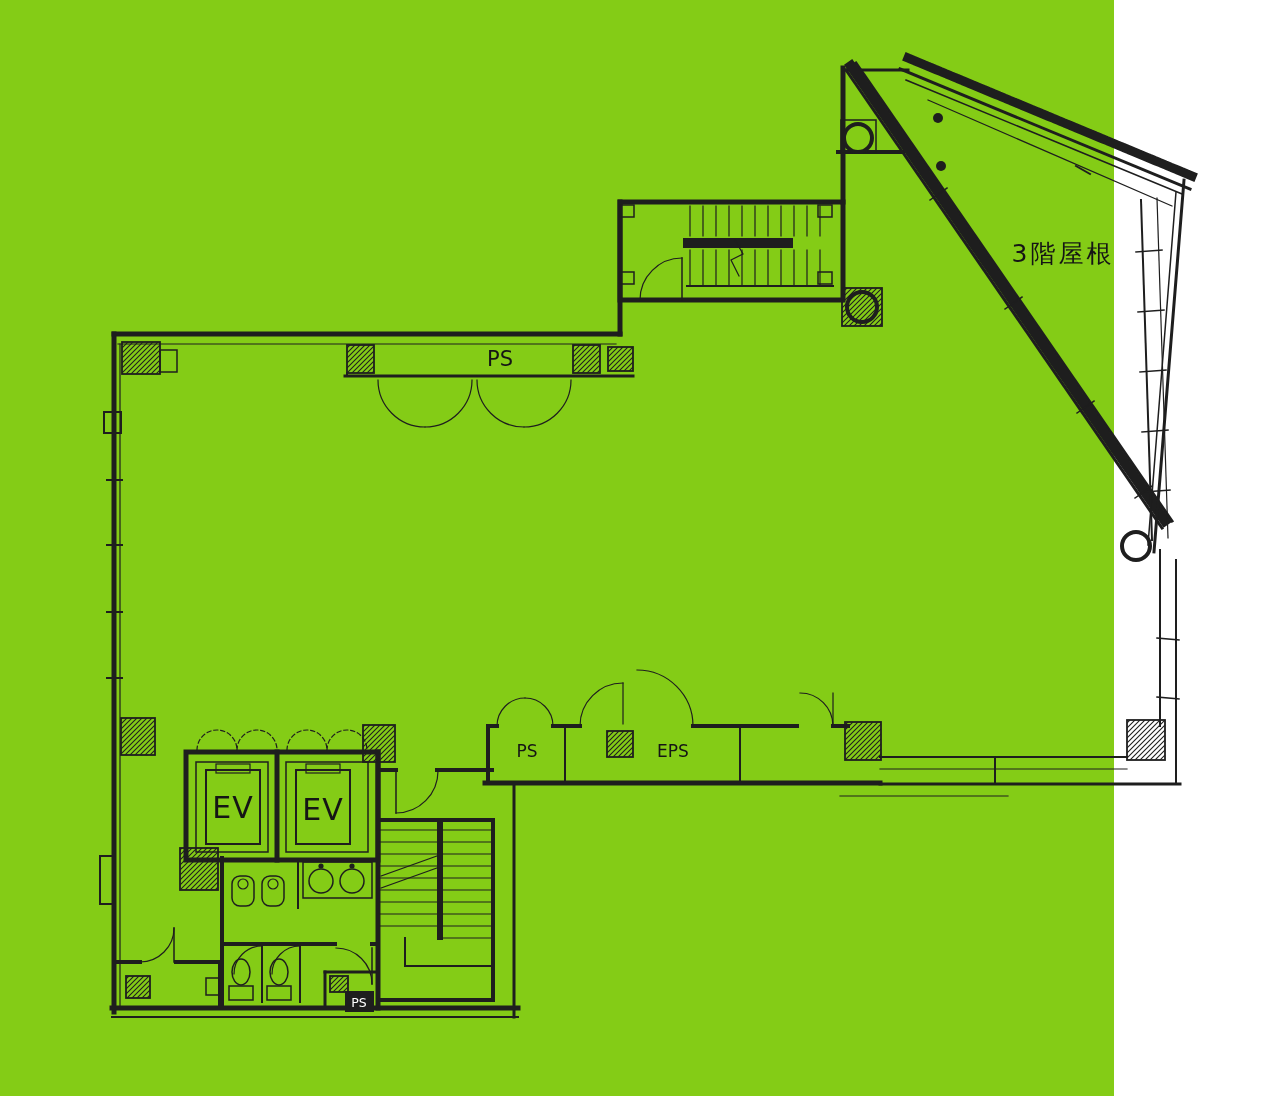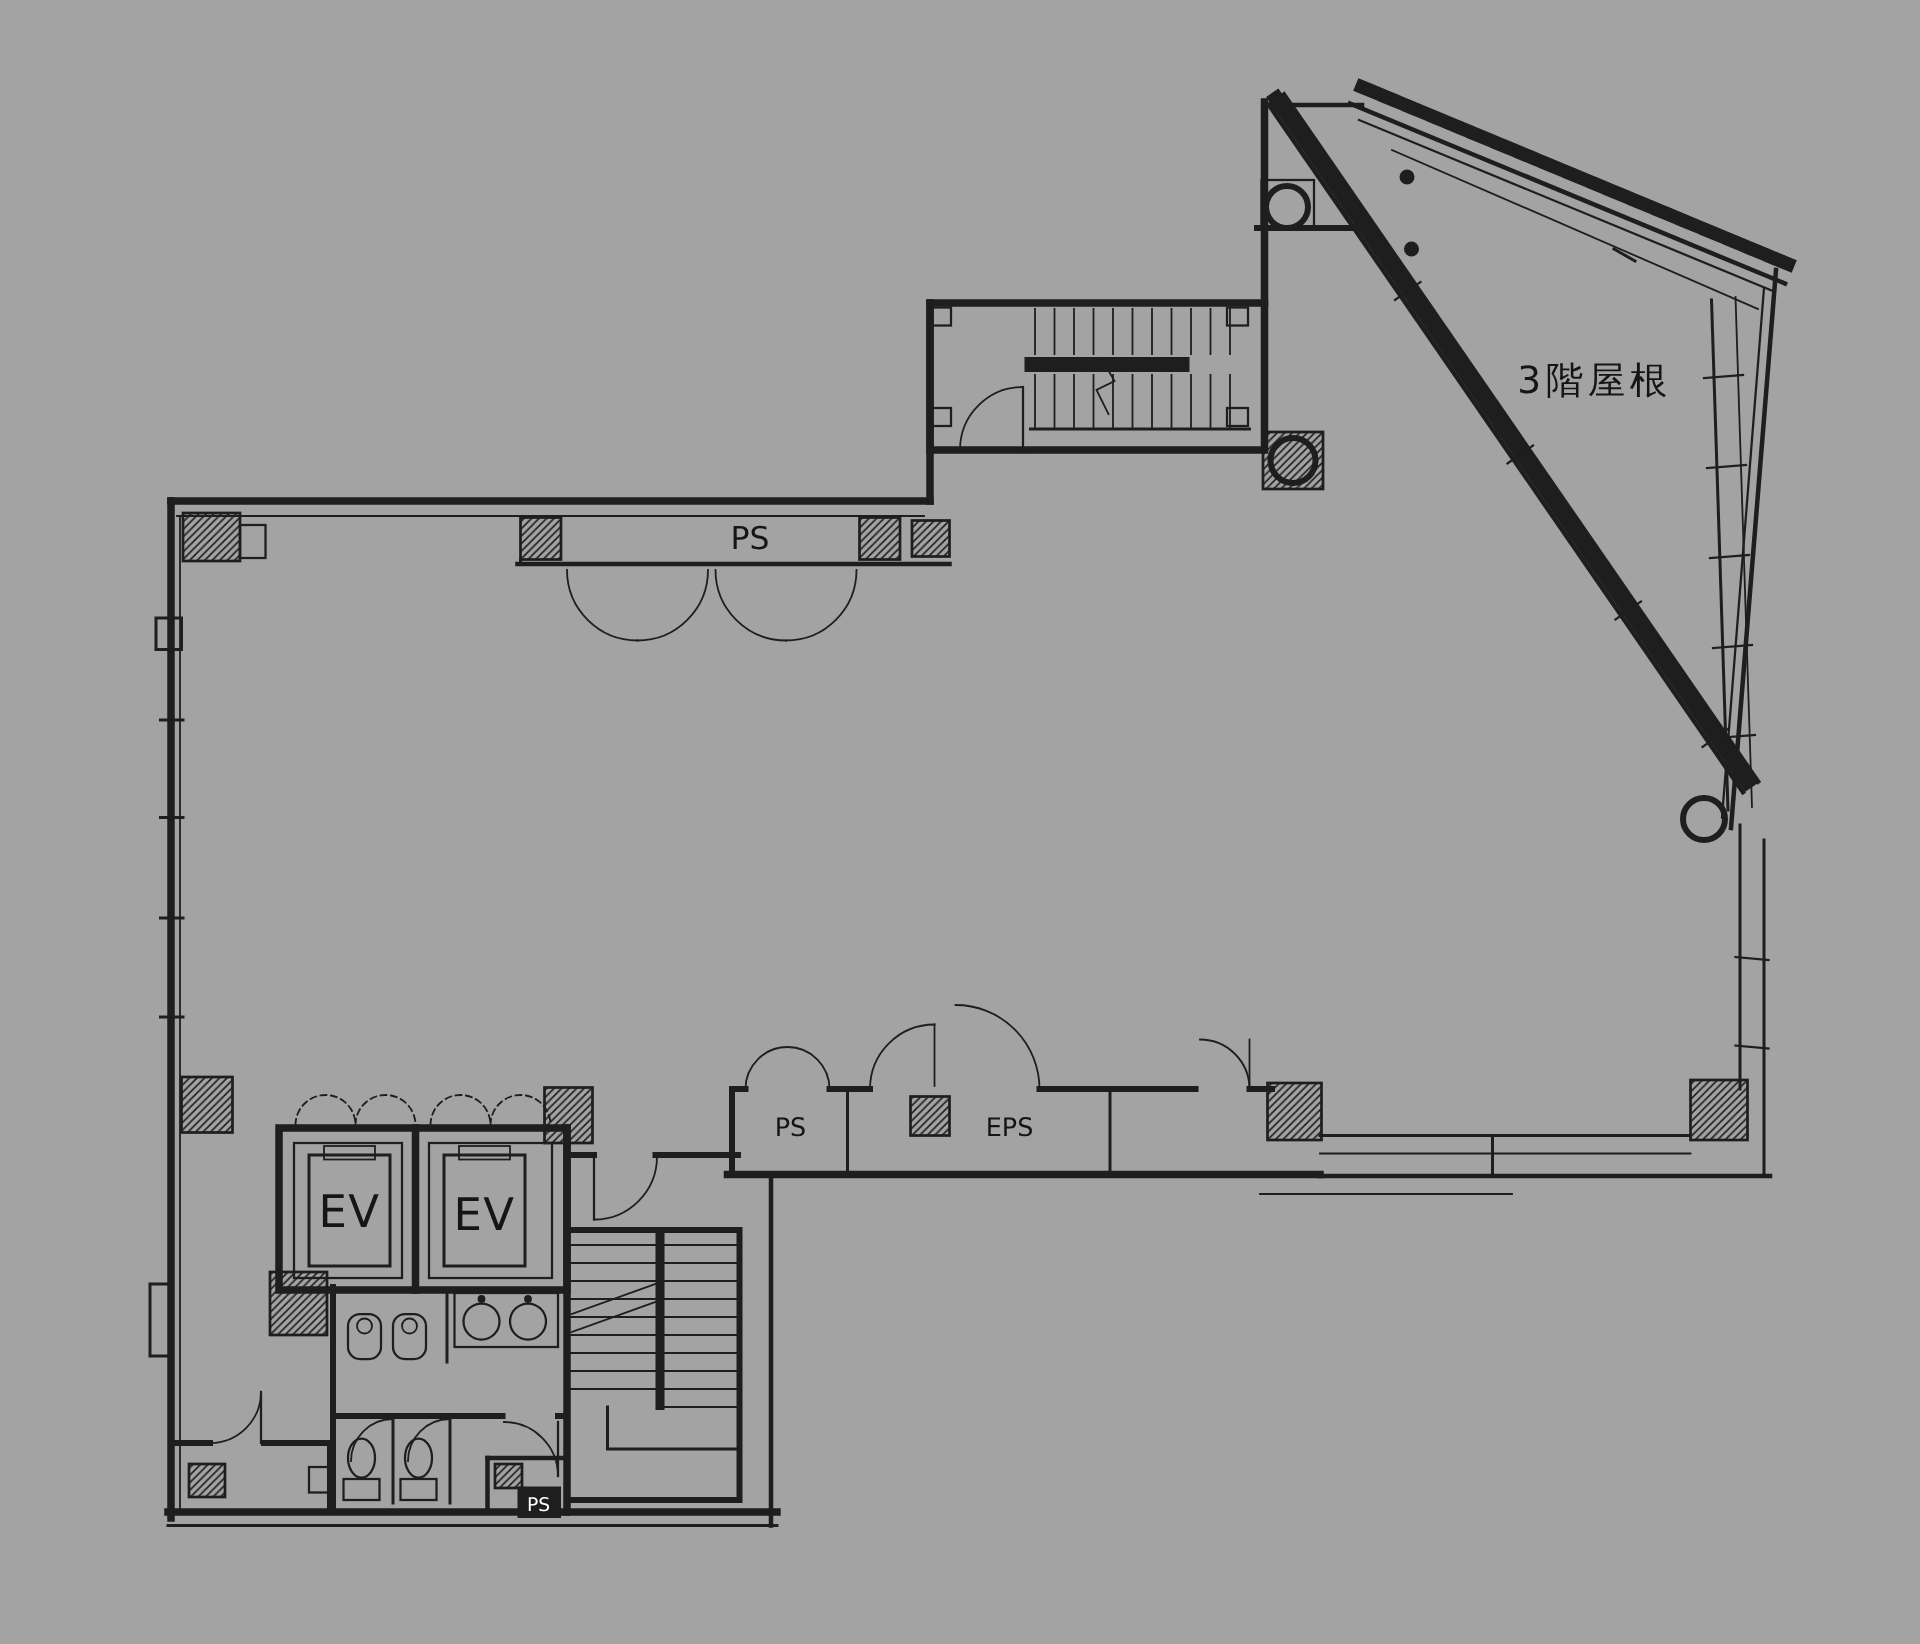--- a/index.html
+++ b/index.html
@@ -1,16 +1,16 @@
 <!DOCTYPE html>
 <html><head>
 <meta charset="utf-8">
 <style>
   html,body{margin:0;padding:0;background:#fff;width:1280px;height:1096px;overflow:hidden;}
-  .plan-wrap{position:relative;width:1280px;height:1096px;background:#a3a3a3;}
+  .plan-wrap{position:relative;width:1114px;height:1096px;background:#84cc16;}
   svg{display:block}
   svg *{stroke:#1e1e1e;fill:none;stroke-linecap:square;}.w5{stroke-width:5}.w4{stroke-width:4}.w3{stroke-width:3}
   .w2{stroke-width:2}.w15{stroke-width:1.5}.t{stroke-width:1.2}
   .fill{fill:#1e1e1e;stroke:none}
   .hatch{fill:url(#hx);stroke:#1e1e1e;stroke-width:1.8}
   .dash{stroke-dasharray:4 3}
   .hband{stroke-dasharray:1.6 4.2}
   text{fill:#151515;stroke:none;font-family:"DejaVu Sans","Liberation Sans",sans-serif;}
   .lab-big{font-size:25px;letter-spacing:3px;}
   .lab-ps{font-size:21px;}

